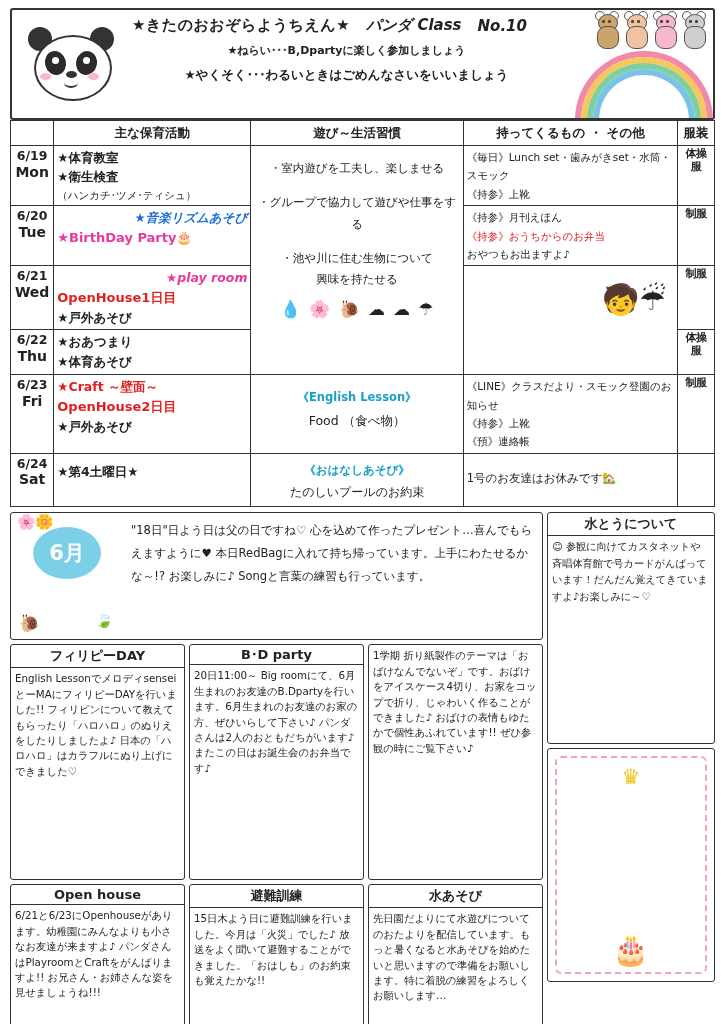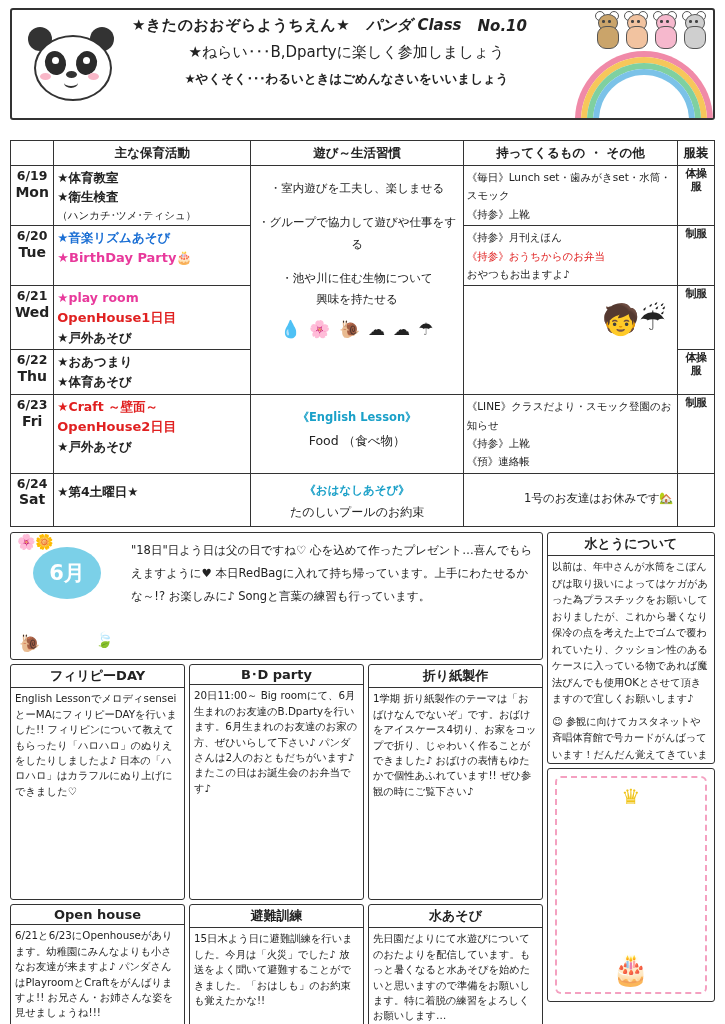--- a/index.html
+++ b/index.html
@@ -7,21 +7,21 @@
   .page{position:relative;width:725px;height:1024px;box-sizing:border-box;padding:8px 10px 6px 10px;}
 
   
   .hdr{border:2px solid #333;border-radius:3px;height:108px;display:flex;position:relative;overflow:hidden;}
   .hdr-left{width:118px;display:flex;align-items:center;justify-content:center;}
   .hdr-mid{flex:1;display:flex;flex-direction:column;}
   .hdr-title-row{display:flex;align-items:center;gap:16px;padding:6px 4px 2px 2px;font-size:15px;font-weight:bold;}
   .hdr-school{letter-spacing:0.5px;}
   .hdr-class{font-style:italic;}
   .hdr-no{font-style:italic;}
-  .hdr-line{text-align:center;font-size:15px;font-weight:normal;margin:6px 0 0 0;}
+  .hdr-line{text-align:center;font-size:11px;font-weight:bold;margin:6px 0 0 0;}
   .hdr-line2{text-align:center;font-size:12.5px;font-weight:bold;margin:9px 0 0 0;}
   .hdr-right{width:150px;position:relative;}
 
   
   .panda{position:relative;width:86px;height:74px;}
   .panda .head{position:absolute;left:6px;top:8px;width:74px;height:62px;border-radius:50%;background:#fff;border:2px solid #333;}
   .panda .ear{position:absolute;width:24px;height:24px;border-radius:50%;background:#333;}
   .panda .ear.l{left:0px;top:0px;}
   .panda .ear.r{left:62px;top:0px;}
   .panda .eye{position:absolute;width:21px;height:24px;border-radius:50%;background:#2b2b2b;transform:rotate(12deg);}
@@ -42,38 +42,38 @@
   .critters{position:absolute;right:6px;top:4px;display:flex;gap:3px;}
   .critter{width:26px;height:34px;position:relative;}
   .critter .b{position:absolute;left:3px;top:12px;width:20px;height:21px;border-radius:9px;border:1.5px solid #555;}
   .critter .h{position:absolute;left:4px;top:0px;width:18px;height:16px;border-radius:50%;border:1.5px solid #555;}
   .critter .e1,.critter .e2{position:absolute;width:8px;height:8px;border-radius:50%;border:1.5px solid #555;top:-3px;}
   .critter .e1{left:1px;} .critter .e2{left:15px;}
   .critter .d{position:absolute;width:2.5px;height:2.5px;background:#444;border-radius:50%;top:6px;}
   .critter .d.l{left:8px;} .critter .d.r{left:14px;}
 
   
-  table.sched{border-collapse:collapse;width:100%;margin-top:20px;table-layout:fixed;}
+  table.sched{border-collapse:collapse;width:100%;margin-top:0;table-layout:fixed;}
   table.sched td,table.sched th{border:1.4px solid #333;padding:2px 3px;vertical-align:top;}
   table.sched th{text-align:center;font-size:12.5px;font-weight:bold;height:20px;vertical-align:middle;}
   .c-date{width:40px;} .c-act{width:182px;} .c-play{width:196px;} .c-bring{width:198px;} .c-wear{width:34px;}
   .datecell{text-align:center;font-size:12px;font-weight:bold;line-height:1.25;vertical-align:middle;}
   .datecell .dn{font-size:12.5px;}
   .datecell .dw{font-size:14px;}
   .wear{text-align:center;font-size:11px;font-weight:bold;line-height:1.15;vertical-align:middle;letter-spacing:-0.5px;}
   .actline{font-size:12.5px;font-weight:bold;line-height:1.55;}
   .pink{color:#e8399b;}
   .blue{color:#1b6fd4;}
   .red{color:#e02020;}
   .teal{color:#1aa0c8;}
   .small{font-size:10.5px;font-weight:normal;}
   .playcell{font-size:11.5px;line-height:1.9;text-align:center;}
   .bringcell{font-size:10.5px;line-height:1.75;}
-  .center{text-align:right;}
-  .italic{}
+  .center{text-align:left;}
+  .italic{font-style:italic;text-align:right;}
 
   
   .doodlerow{display:flex;align-items:center;justify-content:center;gap:8px;margin-top:2px;font-size:17px;}
 
   
   .bottom{margin-top:5px;display:flex;gap:4px;}
   .bcol-l{flex:1;display:flex;flex-direction:column;gap:4px;}
   .bcol-r{width:168px;display:flex;flex-direction:column;gap:4px;}
   .panel{border:1.4px solid #333;border-radius:3px;box-sizing:border-box;position:relative;overflow:hidden;}
   .panel-h{font-size:13px;font-weight:bold;text-align:center;border-bottom:1.4px solid #333;padding:2px 0;}
@@ -331,21 +331,20 @@
       <div class="row3">
         <div class="panel mid-h">
           <div class="panel-h">フィリピーDAY</div>
           <div class="panel-b">English LessonでメロディsenseiとーMAにフィリピーDAYを行いました!! フィリピンについて教えてもらったり「ハロハロ」のぬりえをしたりしましたよ♪ 日本の「ハロハロ」はカラフルにぬり上げにできました♡</div>
         </div>
         <div class="panel mid-h">
           <div class="panel-h">B･D party</div>
           <div class="panel-b">20日11:00～ Big roomにて、6月生まれのお友達のB.Dpartyを行います。6月生まれのお友達のお家の方、ぜひいらして下さい♪ パンダさんは2人のおともだちがいます♪ またこの日はお誕生会のお弁当です♪</div>
         </div>
         <div class="panel mid-h">
-          <div class="panel-h">折り紙製作</div>
           <div class="panel-b">1学期 折り紙製作のテーマは「おばけなんでないぞ」です。おばけをアイスケース4切り、お家をコップで折り、じゃわいく作ることができました♪ おばけの表情もゆたかで個性あふれています!! ぜひ参観の時にご覧下さい♪</div>
         </div>
       </div>
 
       <div class="row3">
         <div class="panel bot-h">
           <div class="panel-h">Open house</div>
           <div class="panel-b">6/21と6/23にOpenhouseがあります。幼稚園にみんなよりも小さなお友達が来ますよ♪ パンダさんはPlayroomとCraftをがんばりますよ!! お兄さん・お姉さんな姿を見せましょうね!!!</div>
         </div>
         <div class="panel bot-h">
@@ -355,21 +354,20 @@
         <div class="panel bot-h">
           <div class="panel-h">水あそび</div>
           <div class="panel-b">先日園だよりにて水遊びについてのおたよりを配信しています。もっと暑くなると水あそびを始めたいと思いますので準備をお願いします。特に着脱の練習をよろしくお願いします…</div>
         </div>
       </div>
     </div>
 
     <div class="bcol-r">
       <div class="panel wtr">
         <div class="panel-h">水とうについて</div>
-        <div class="panel-b">以前は、年中さんが水筒をこぼんびは取り扱いによってはケガがあった為プラスチックをお願いしておりましたが、これから暑くなり保冷の点を考えた上でゴムで覆われていたり、クッション性のあるケースに入っている物であれば魔法びんでも使用OKとさせて頂きますので宜しくお願いします♪</div>
         <div class="panel-b">
           <span>☺</span>
           <span>参観に向けてカスタネットや斉唱体育館で号カードがんばっています！だんだん覚えてきていますよ♪お楽しみに～♡</span>
         </div>
       </div>
       <div class="nobody">
         <div class="nb-inner"></div>
         <div class="crown">♛</div>
         <div class="cake">🎂</div>
       </div>

